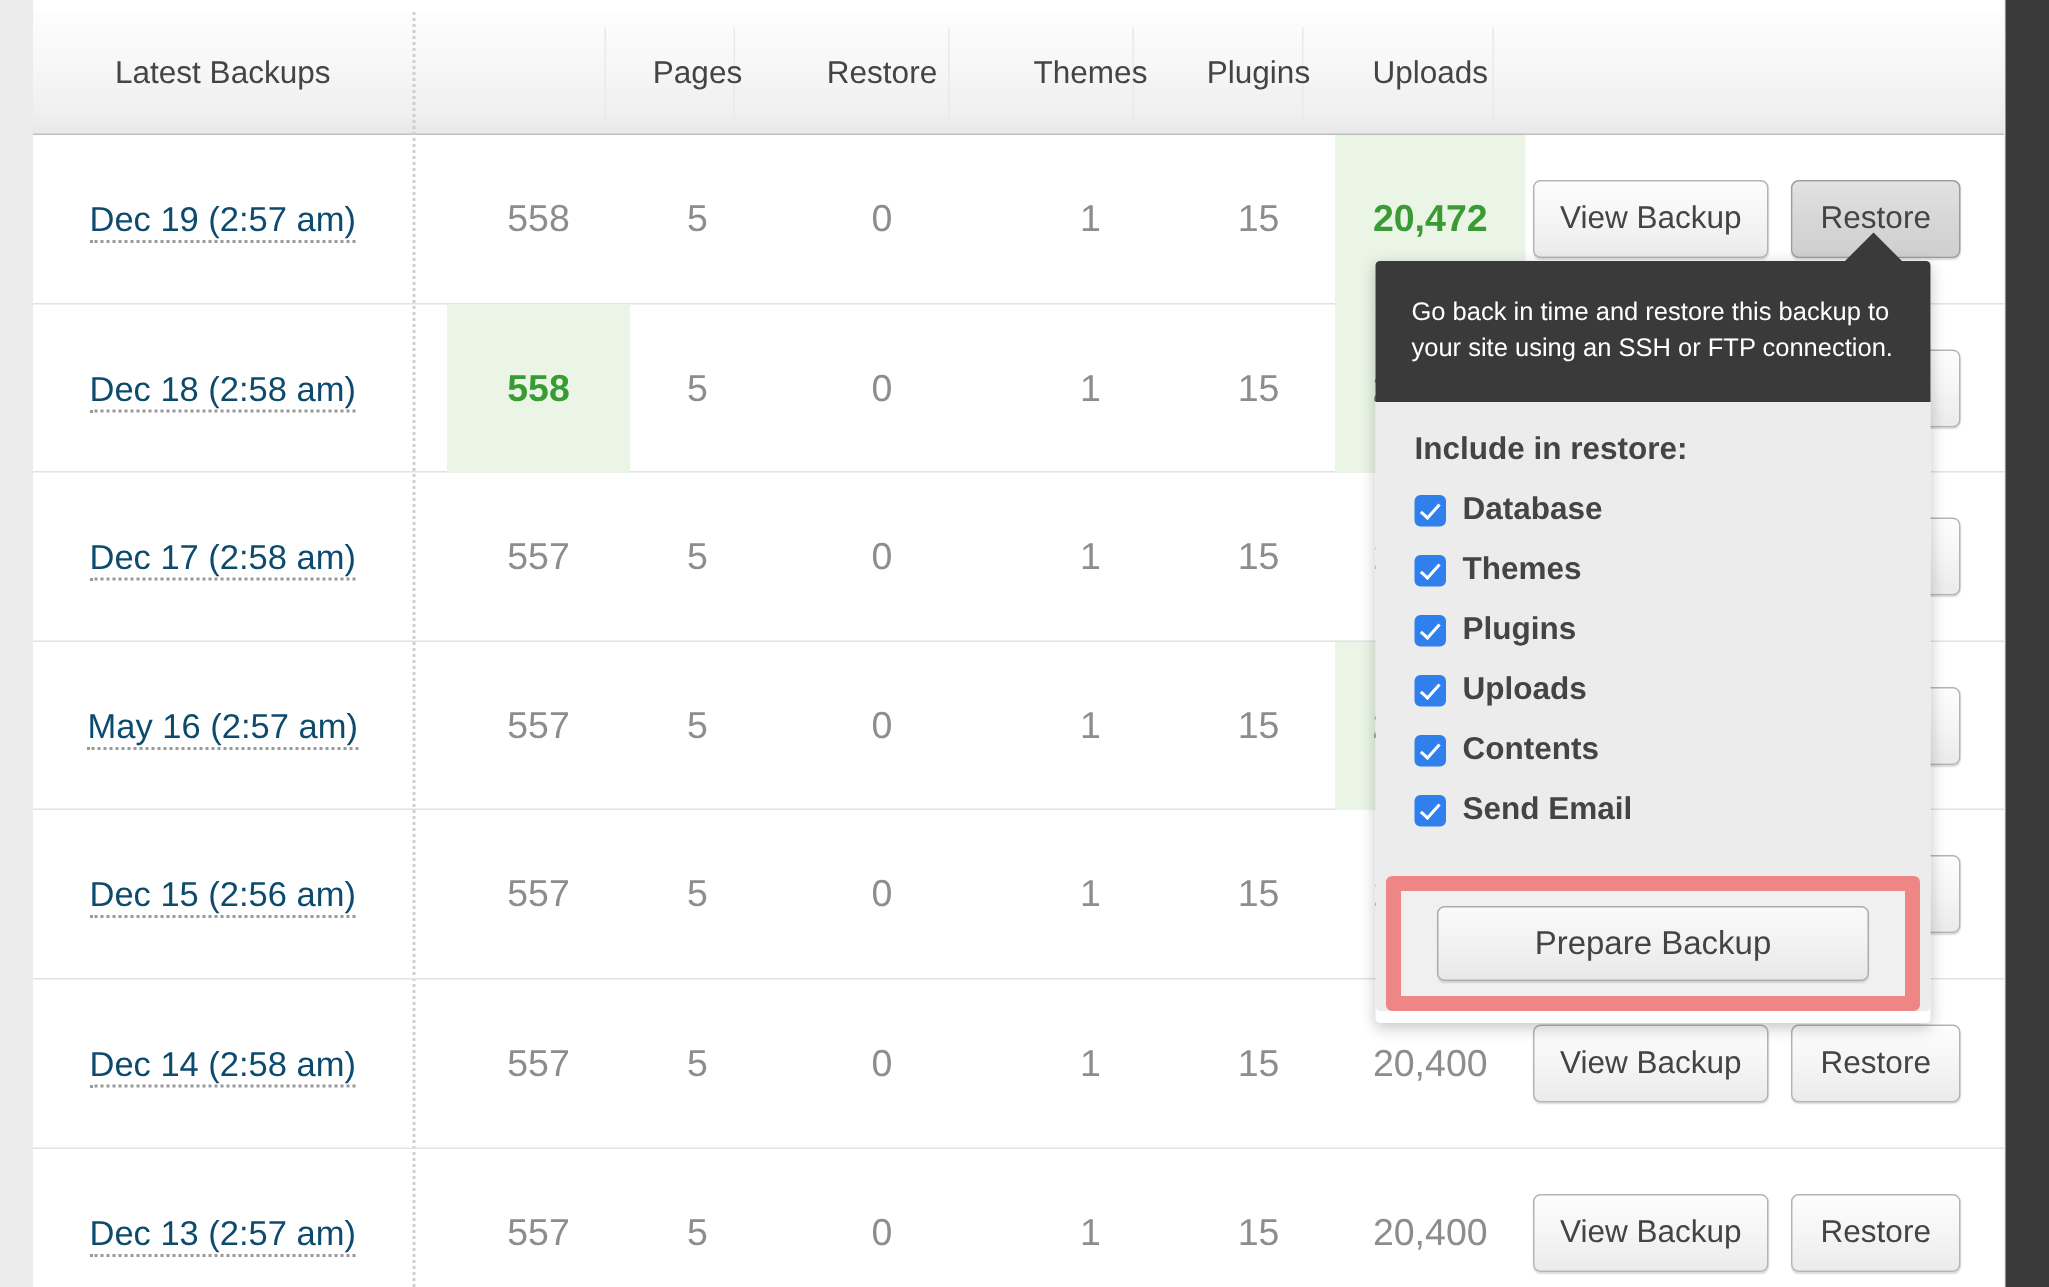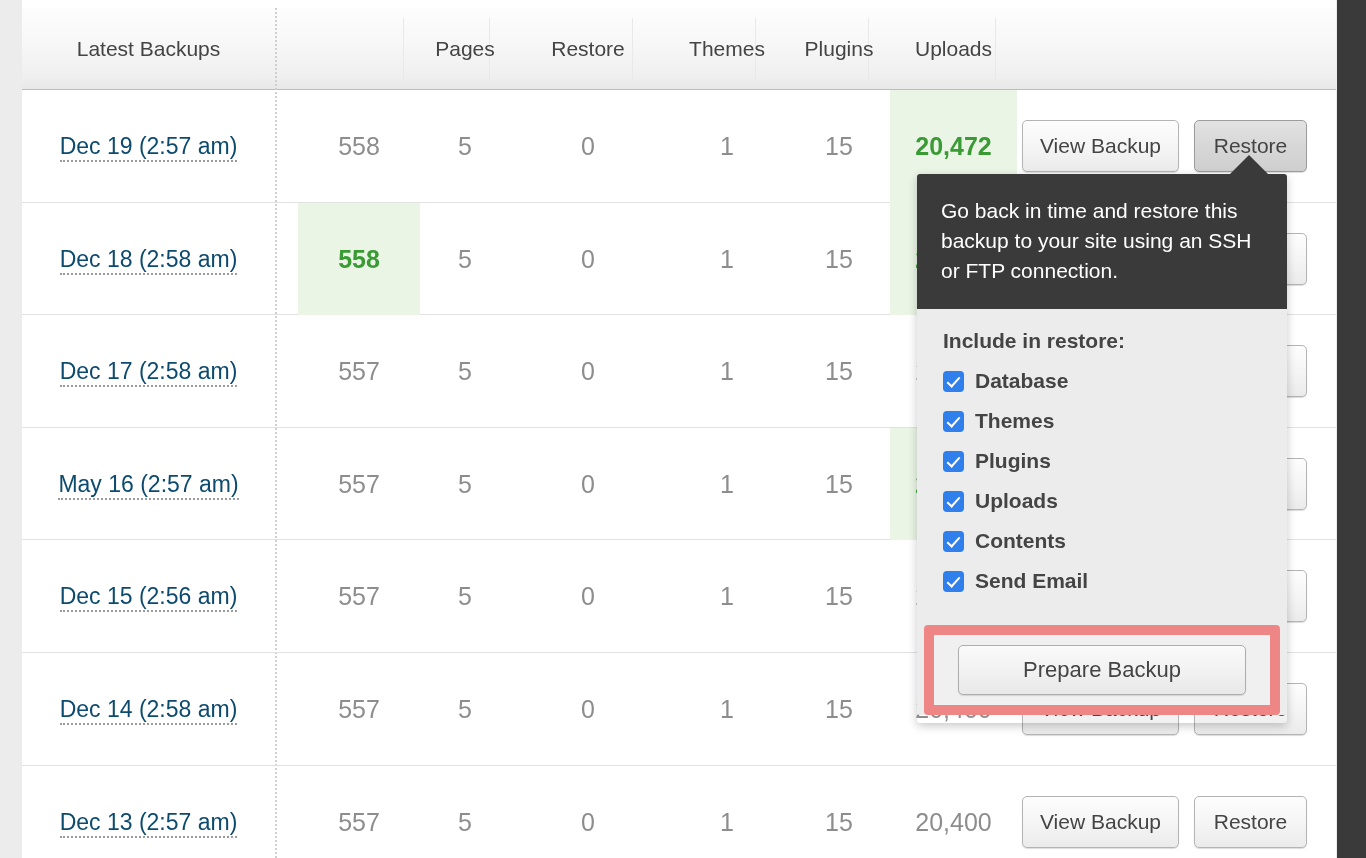--- a/index.html
+++ b/index.html
@@ -142,21 +142,21 @@
     left: 312px; top: -19px;
     width: 0; height: 0;
     border-left: 20px solid transparent;
     border-right: 20px solid transparent;
     border-bottom: 20px solid #3a3a3a;
   }
   .pop-head {
     background: #3a3a3a;
     color: #ffffff;
     padding: 22px 24px 24px 24px;
-    font-size: 21px;
+    font-size: 17px;
     line-height: 1.42;
     border-radius: 3px 3px 0 0;
     box-sizing: border-box;
   }
   .pop-body {
     background: #ececec;
     padding: 20px 0 0 0;
     border-radius: 0 0 3px 3px;
     box-sizing: border-box;
   }

